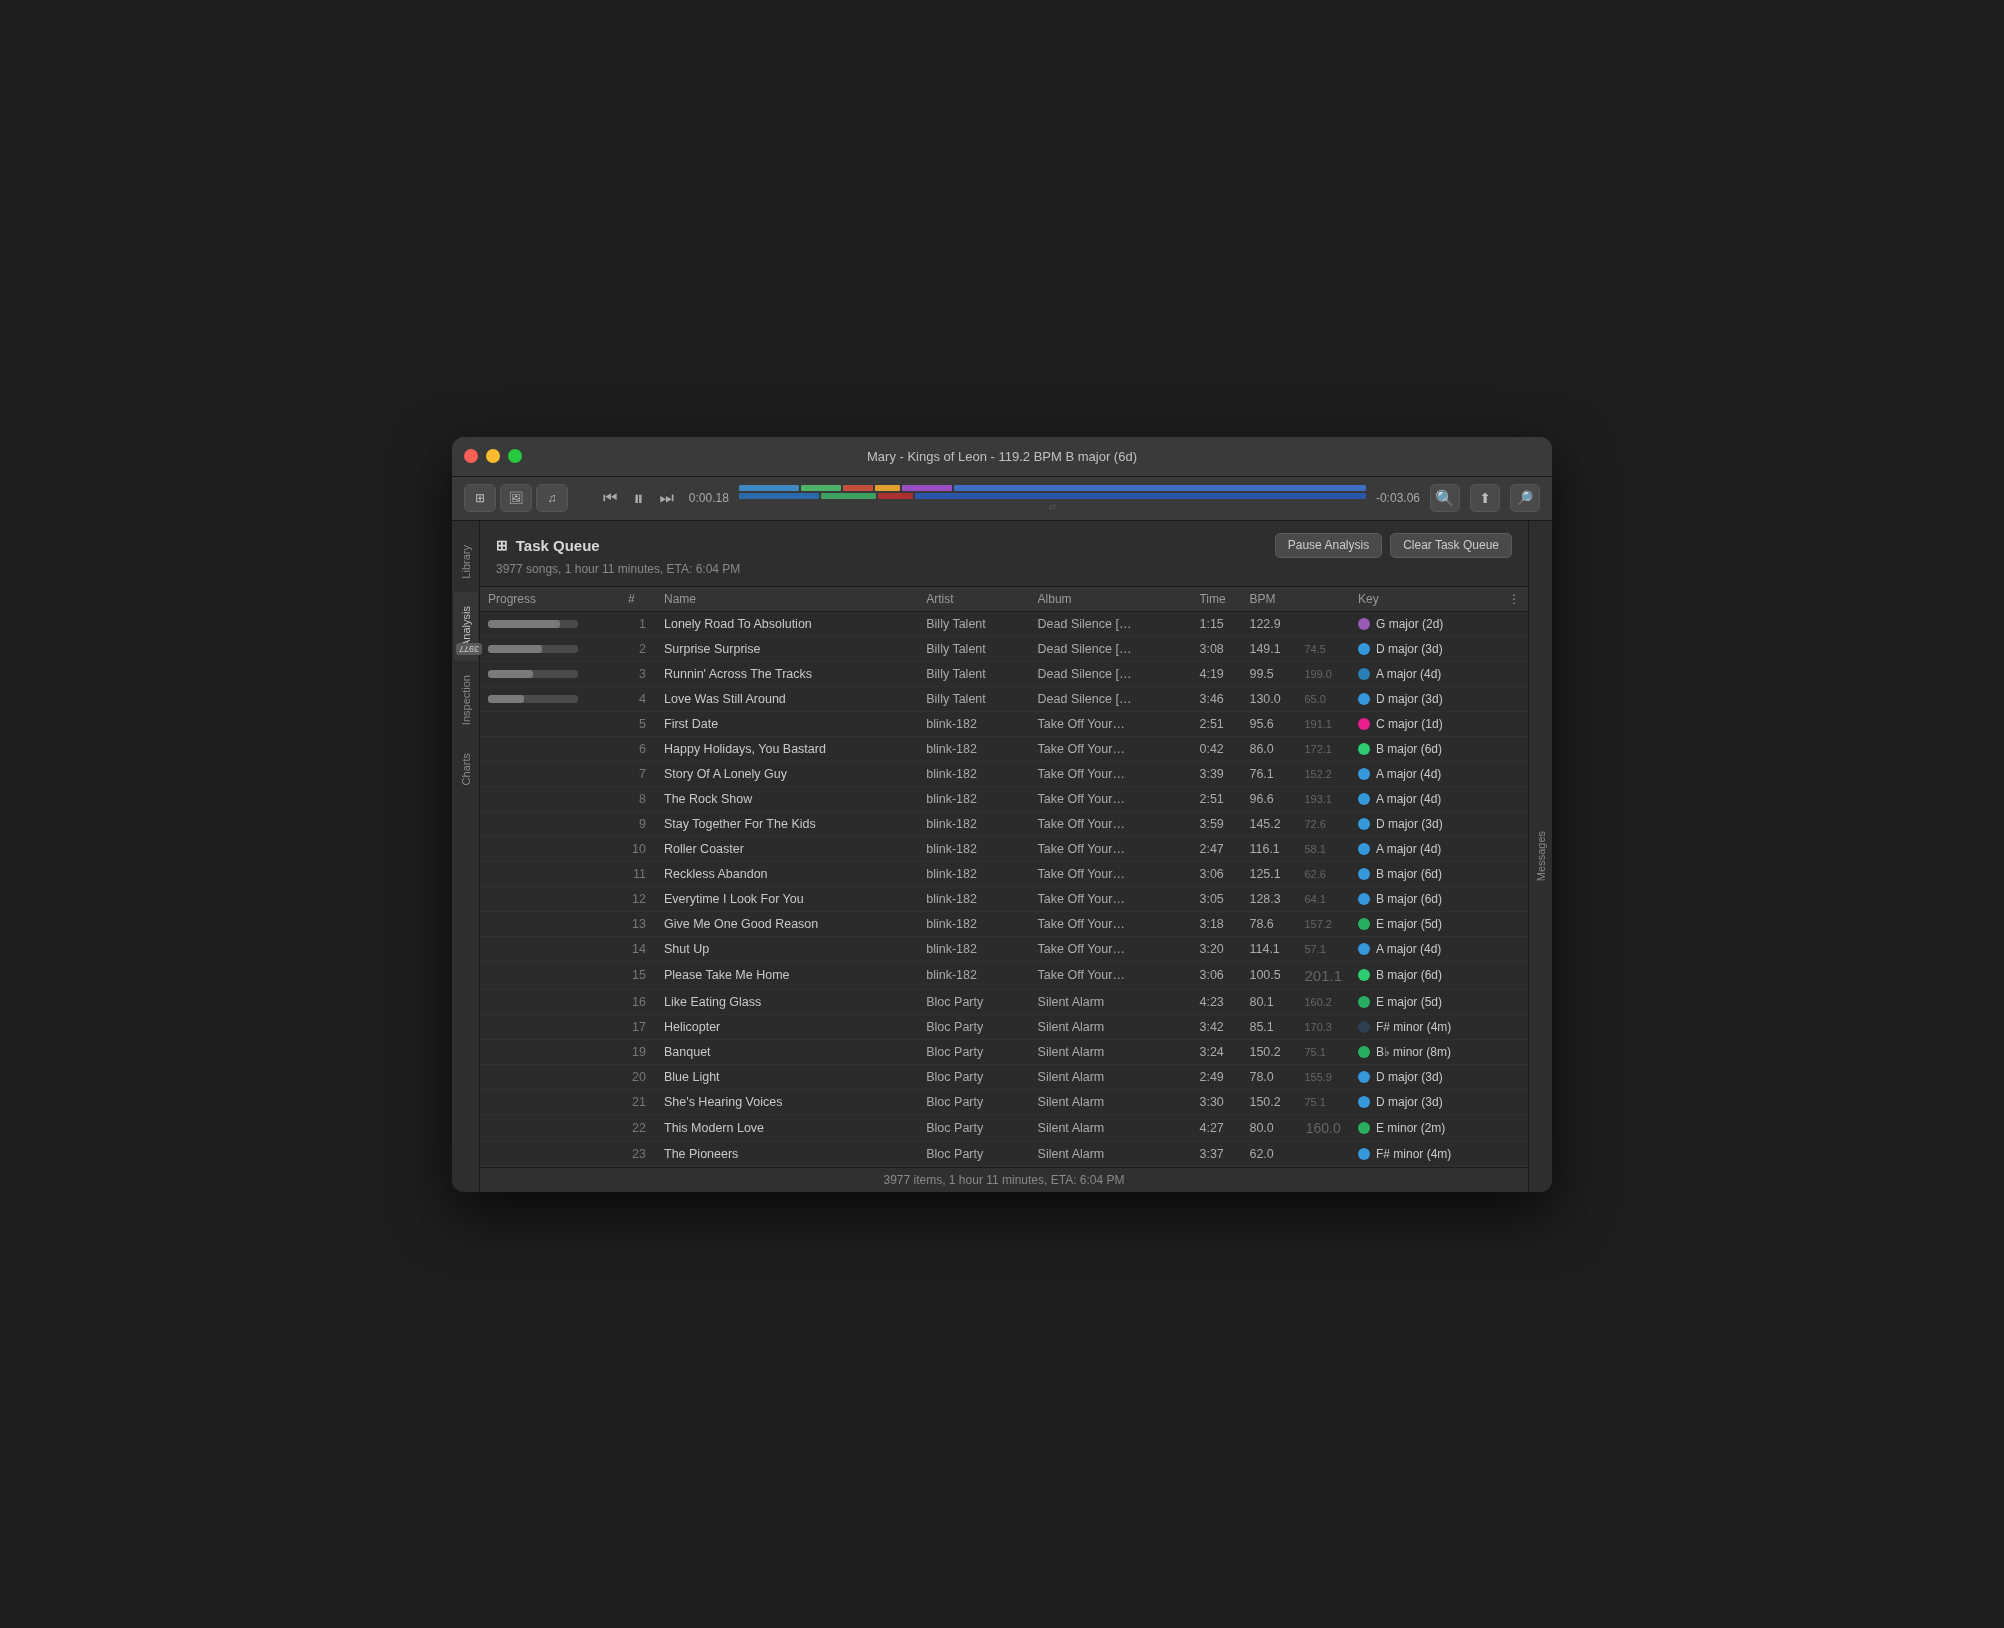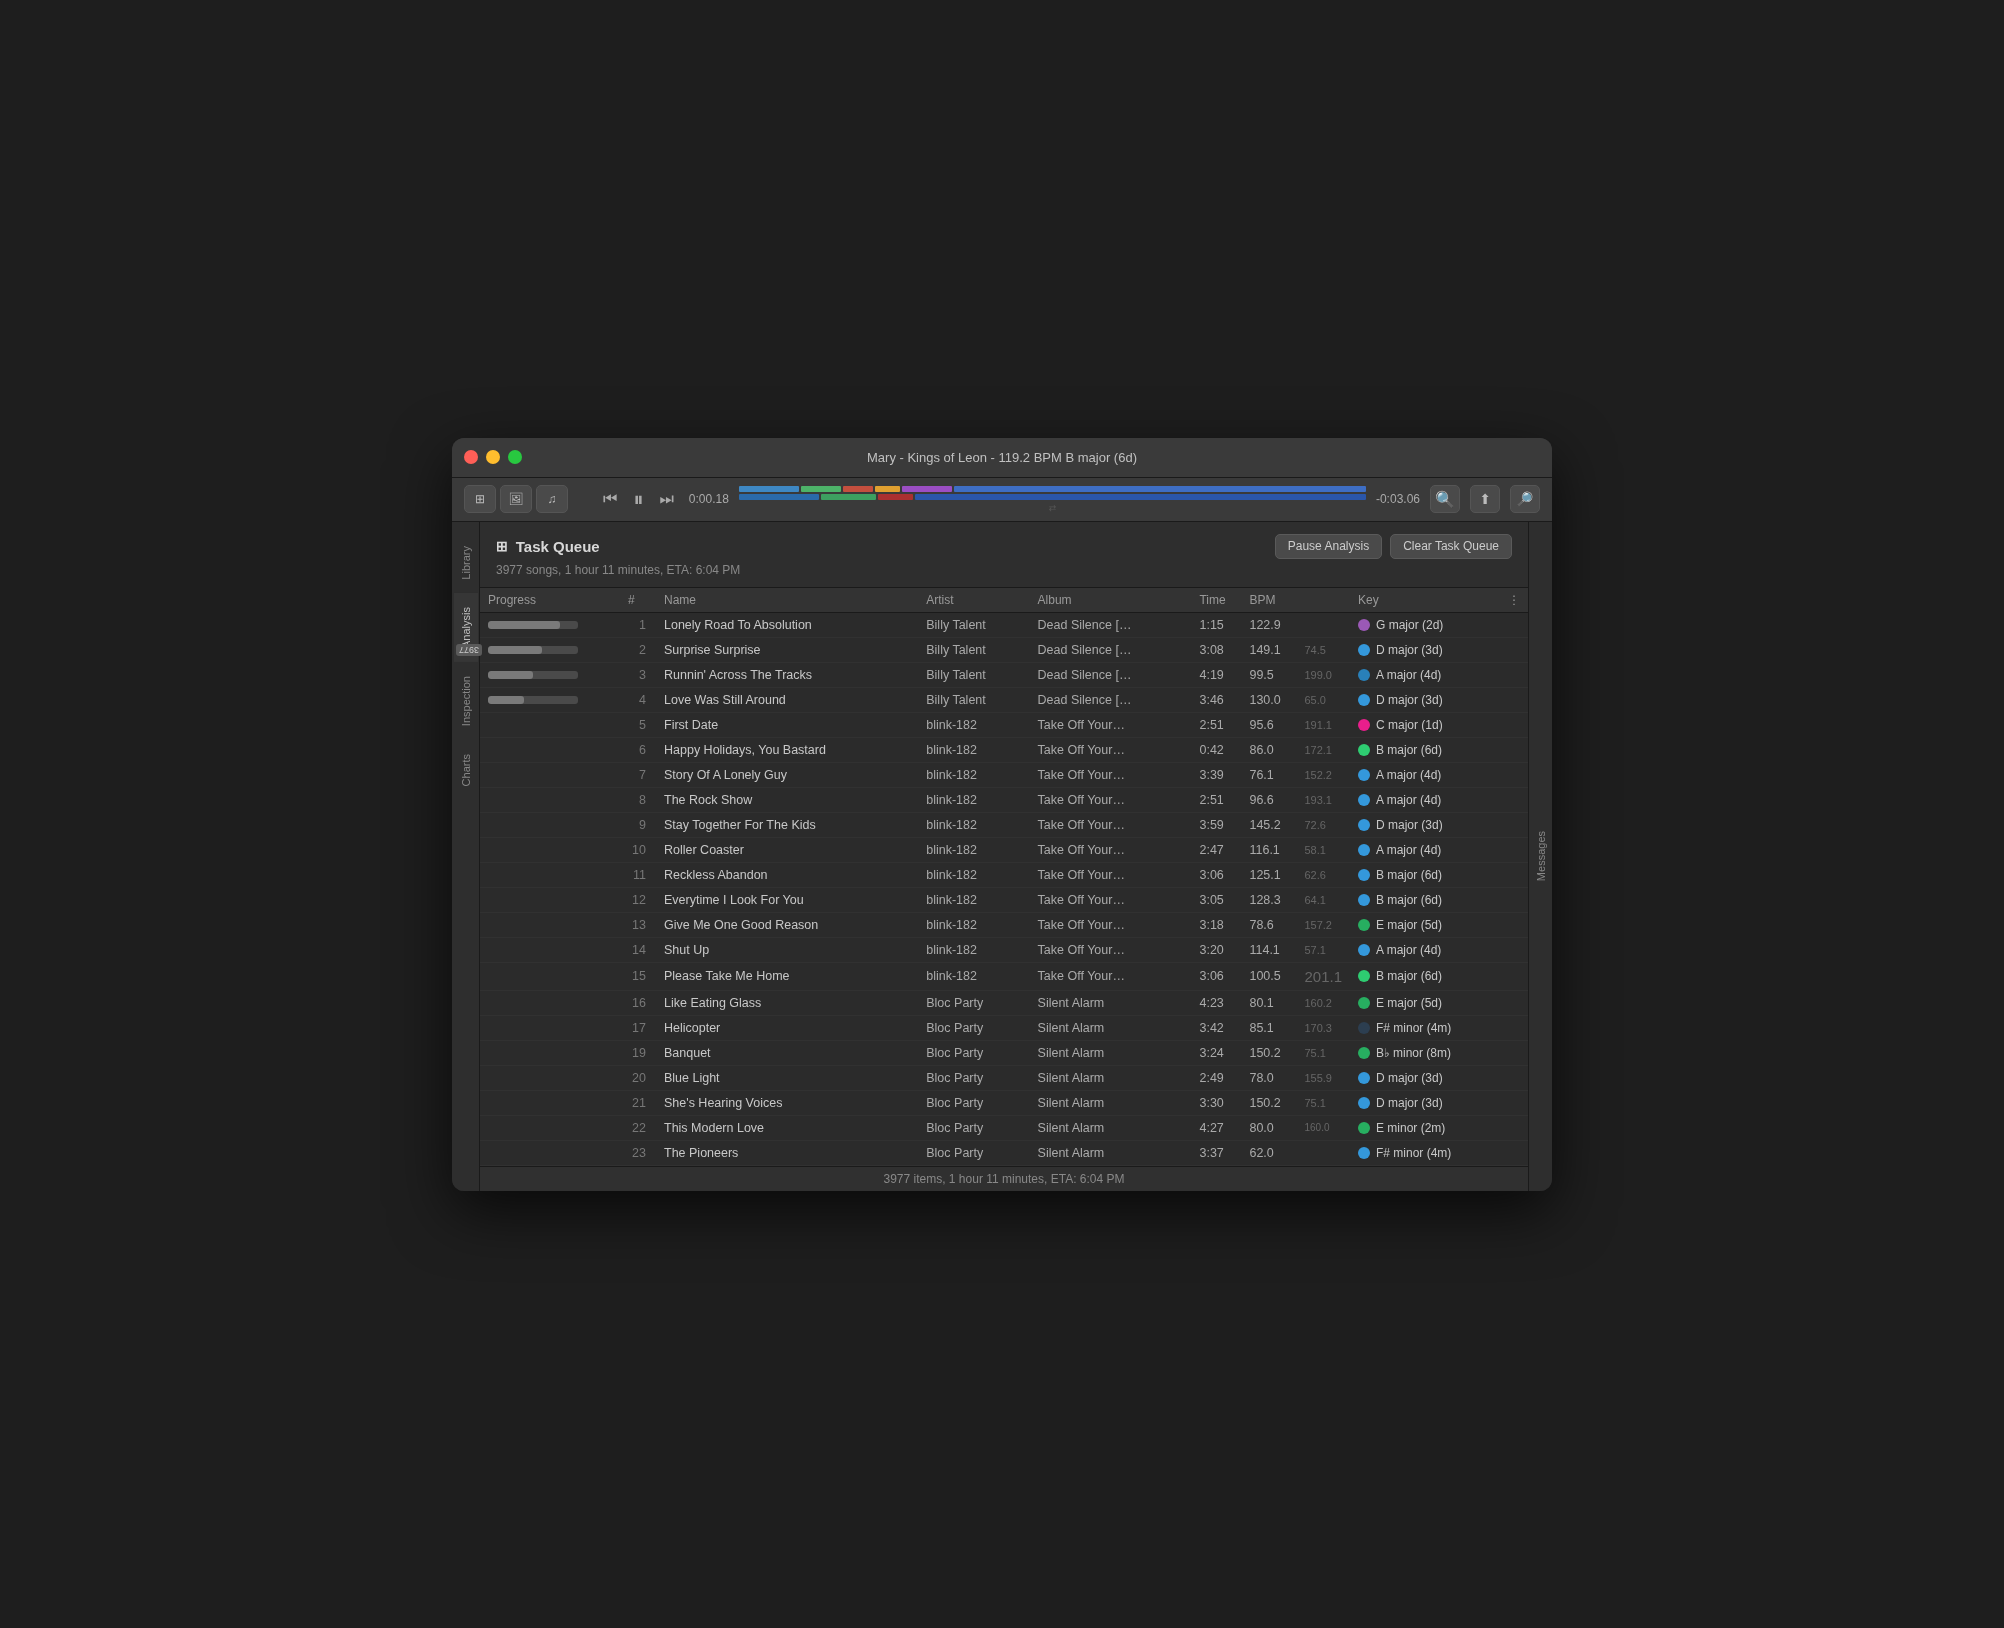--- a/index.html
+++ b/index.html
@@ -779,21 +779,21 @@
                 <td></td>
               </tr>
               <tr>
                 <td class="col-progress"></td>
                 <td class="col-num" style="text-align: right; color: rgb(119, 119, 119); padding-right: 10px;">22</td>
                 <td>This Modern Love</td>
                 <td style="color: rgb(170, 170, 170);">Bloc Party</td>
                 <td style="color: rgb(170, 170, 170);">Silent Alarm</td>
                 <td class="col-time">4:27</td>
                 <td class="col-bpm">80.0</td>
-                <td class="col-bpm2" style="font-size: 10px; color: rgb(102, 102, 102);">160.0</td>
+                <td class="col-bpm2" style="font-size: 14px; color: rgb(102, 102, 102); text-align: center;">160.0</td>
                 <td class="col-key">
                   <div class="key-cell">
                     <div class="key-dot" style="background:#27ae60;"></div>
                     <span class="key-text">E minor (2m)</span>
                   </div>
                 </td>
                 <td></td>
               </tr>
               <tr>
                 <td class="col-progress"></td>

